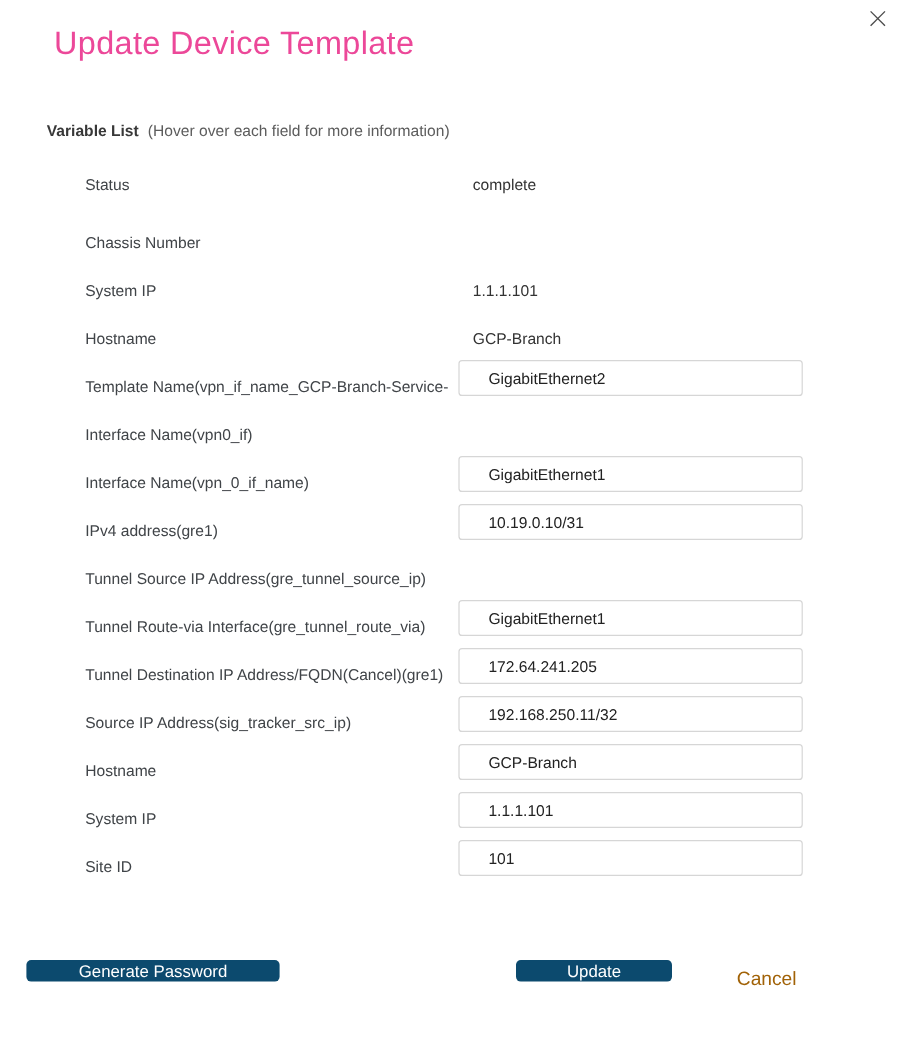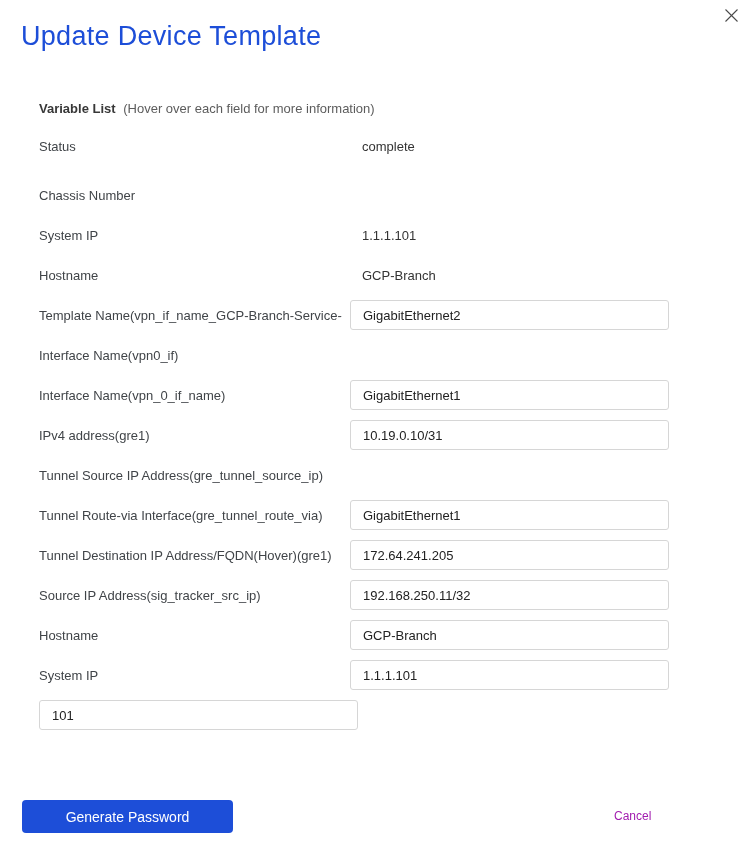--- a/index.html
+++ b/index.html
@@ -24,24 +24,24 @@
     width: 18px;
     height: 18px;
     cursor: pointer;
     display: flex;
     align-items: center;
     justify-content: center;
   }
   .dialog-title {
     position: absolute;
     top: 21px;
-    left: 21px;
+    left: 45px;
     font-size: 27px;
     font-weight: 300;
-    color: #1d4ed8;
+    color: #ec4899;
     letter-spacing: 0.3px;
     white-space: nowrap;
   }
   .section-heading {
     position: absolute;
     top: 101px;
     left: 39px;
     font-size: 13px;
     color: #404040;
     white-space: nowrap;
@@ -56,23 +56,24 @@
     margin-left: 4px;
   }
   .rows {
     position: absolute;
     top: 131px;
     left: 39px;
     width: 630px;
   }
   .row {
     display: flex;
-    align-items: center;
+    align-items: flex-end;
     height: 30px;
     margin-bottom: 10px;
+    margin-left: 32px;
   }
   .row.gap-before {
     margin-top: 19px;
   }
   .field-label {
     width: 311px;
     min-width: 311px;
     font-size: 13px;
     color: #404448;
     white-space: nowrap;
@@ -83,61 +84,61 @@
     color: #333333;
     padding-left: 12px;
     white-space: nowrap;
   }
   .field-input {
     width: 319px;
     height: 30px;
     box-sizing: border-box;
     border: 1px solid #d6d6d6;
     border-radius: 3px;
-    padding: 0 12px;
+    padding: 0 24px;
     font-family: "Liberation Sans", "DejaVu Sans", sans-serif;
     font-size: 13px;
     color: #222222;
     background: #ffffff;
     outline: none;
   }
   .footer {
     position: absolute;
     top: 800px;
     left: 0;
     width: 752px;
     height: 33px;
   }
   .btn {
     position: absolute;
-    height: 33px;
+    height: 18px;
     border: none;
     border-radius: 4px;
-    background: #1d4ed8;
+    background: #0c4a6e;
     color: #ffffff;
     font-family: "Liberation Sans", "DejaVu Sans", sans-serif;
     font-size: 14px;
     cursor: pointer;
     padding: 0;
   }
   .btn-generate {
     left: 22px;
     width: 211px;
   }
   .btn-update {
     left: 430px;
     width: 130px;
   }
   .cancel-link {
     position: absolute;
     left: 614px;
     top: 0;
     line-height: 33px;
-    font-size: 12px;
-    color: #a21caf;
+    font-size: 16px;
+    color: #a16207;
     cursor: pointer;
     text-decoration: none;
     white-space: nowrap;
   }
 </style>
 </head>
 <body>
 
 <div class="dialog">
 
@@ -199,43 +200,45 @@
     <div class="row">
       <div class="field-label">Tunnel Source IP Address(gre_tunnel_source_ip)</div>
     </div>
 
     <div class="row">
       <div class="field-label">Tunnel Route-via Interface(gre_tunnel_route_via)</div>
       <input type="text" class="field-input" value="GigabitEthernet1" style="">
     </div>
 
     <div class="row">
-      <div class="field-label">Tunnel Destination IP Address/FQDN(Hover)(gre1)</div>
+      <div class="field-label">Tunnel Destination IP Address/FQDN(Cancel)(gre1)</div>
       <input type="text" class="field-input" value="172.64.241.205" style="">
     </div>
 
     <div class="row">
       <div class="field-label">Source IP Address(sig_tracker_src_ip)</div>
       <input type="text" class="field-input" value="192.168.250.11/32" style="">
     </div>
 
     <div class="row">
       <div class="field-label">Hostname</div>
       <input type="text" class="field-input" value="GCP-Branch" style="">
     </div>
 
     <div class="row">
       <div class="field-label">System IP</div>
       <input type="text" class="field-input" value="1.1.1.101" style="">
     </div>
 
     <div class="row">
+      <div class="field-label">Site ID</div>
       <input type="text" class="field-input" value="101" style="">
     </div>
 
   </div>
 
   <div class="footer">
     <button class="btn btn-generate">Generate Password</button>
+    <button class="btn btn-update">Update</button>
     <a class="cancel-link">Cancel</a>
   </div>
 
 </div>
 
 </body></html>

